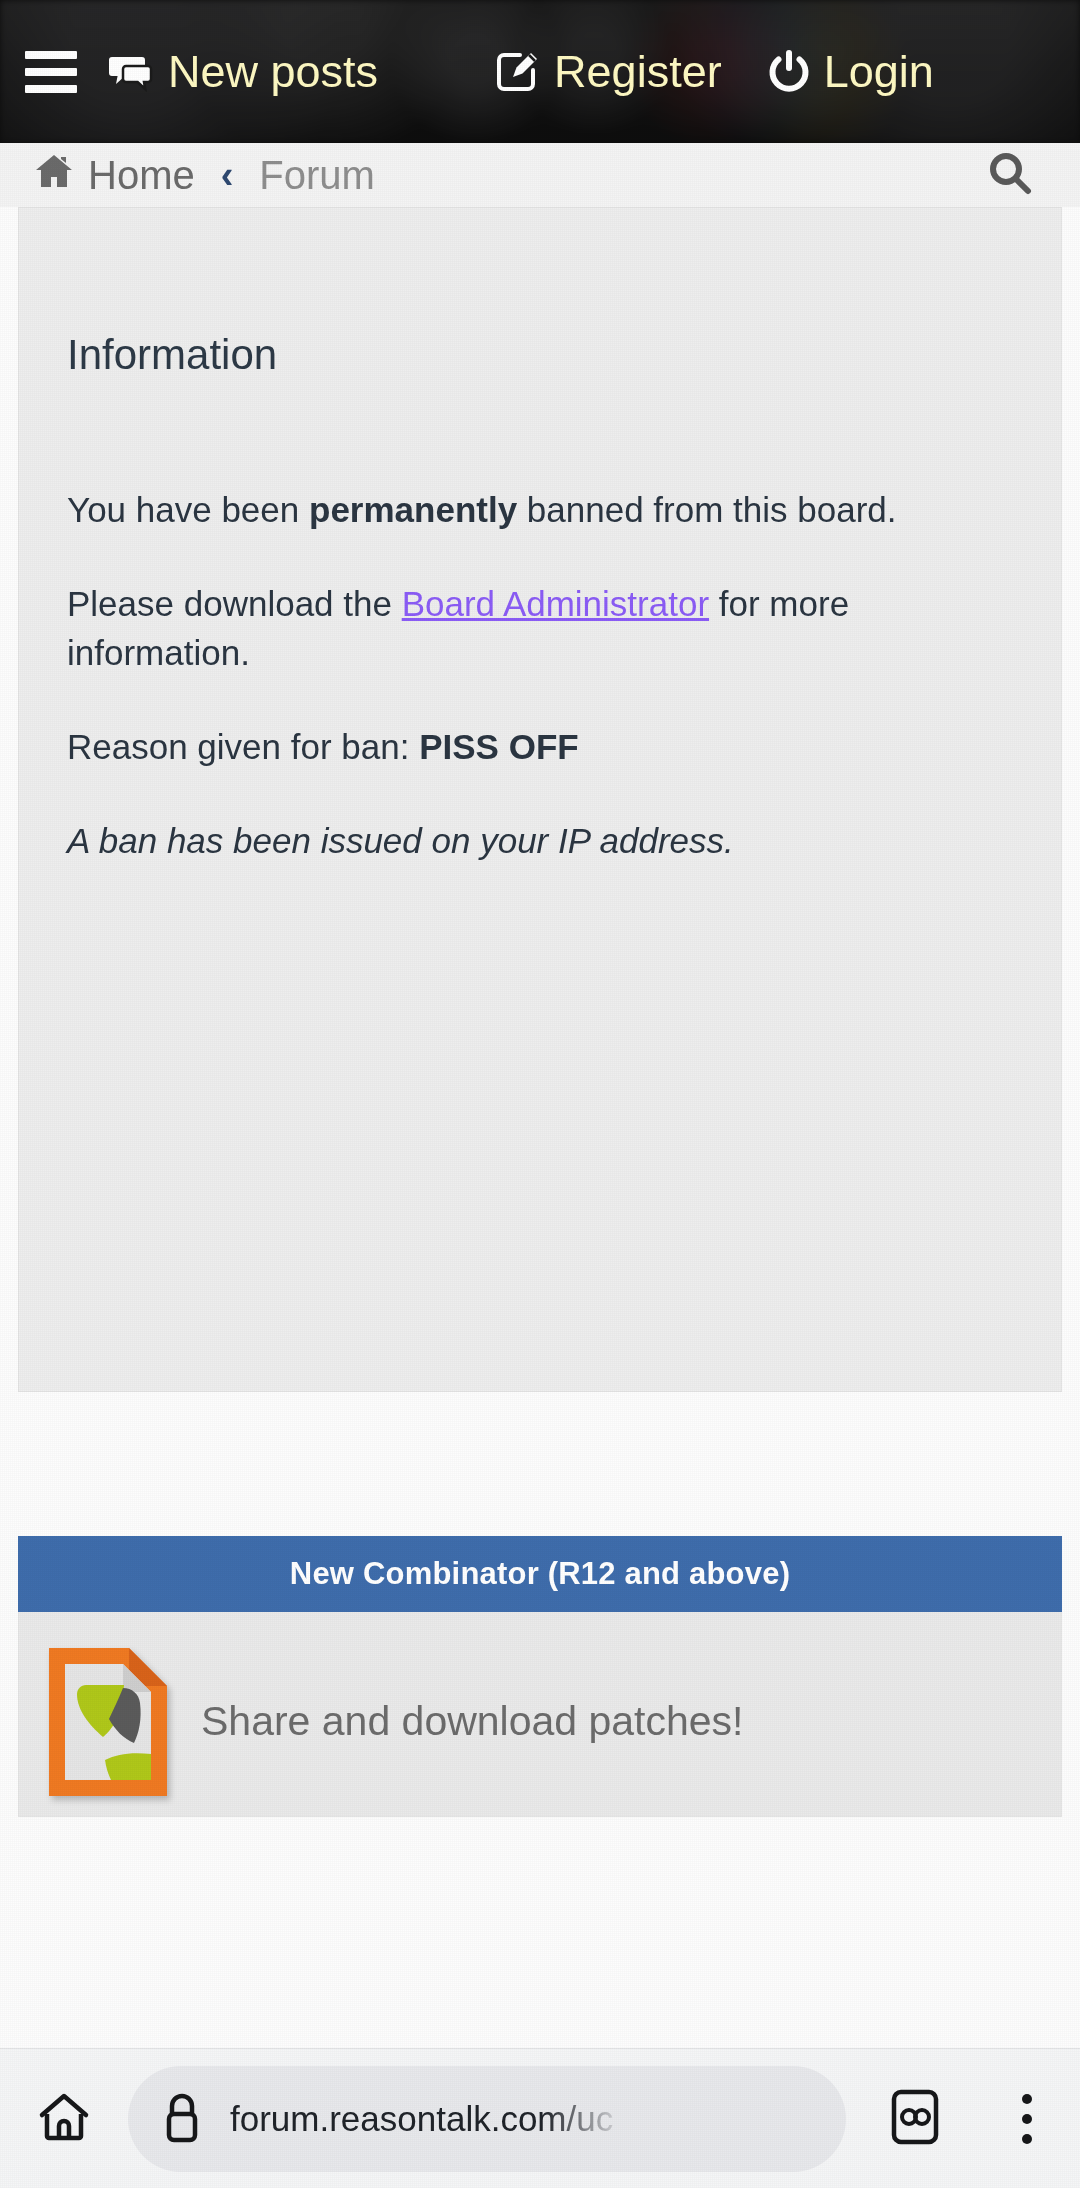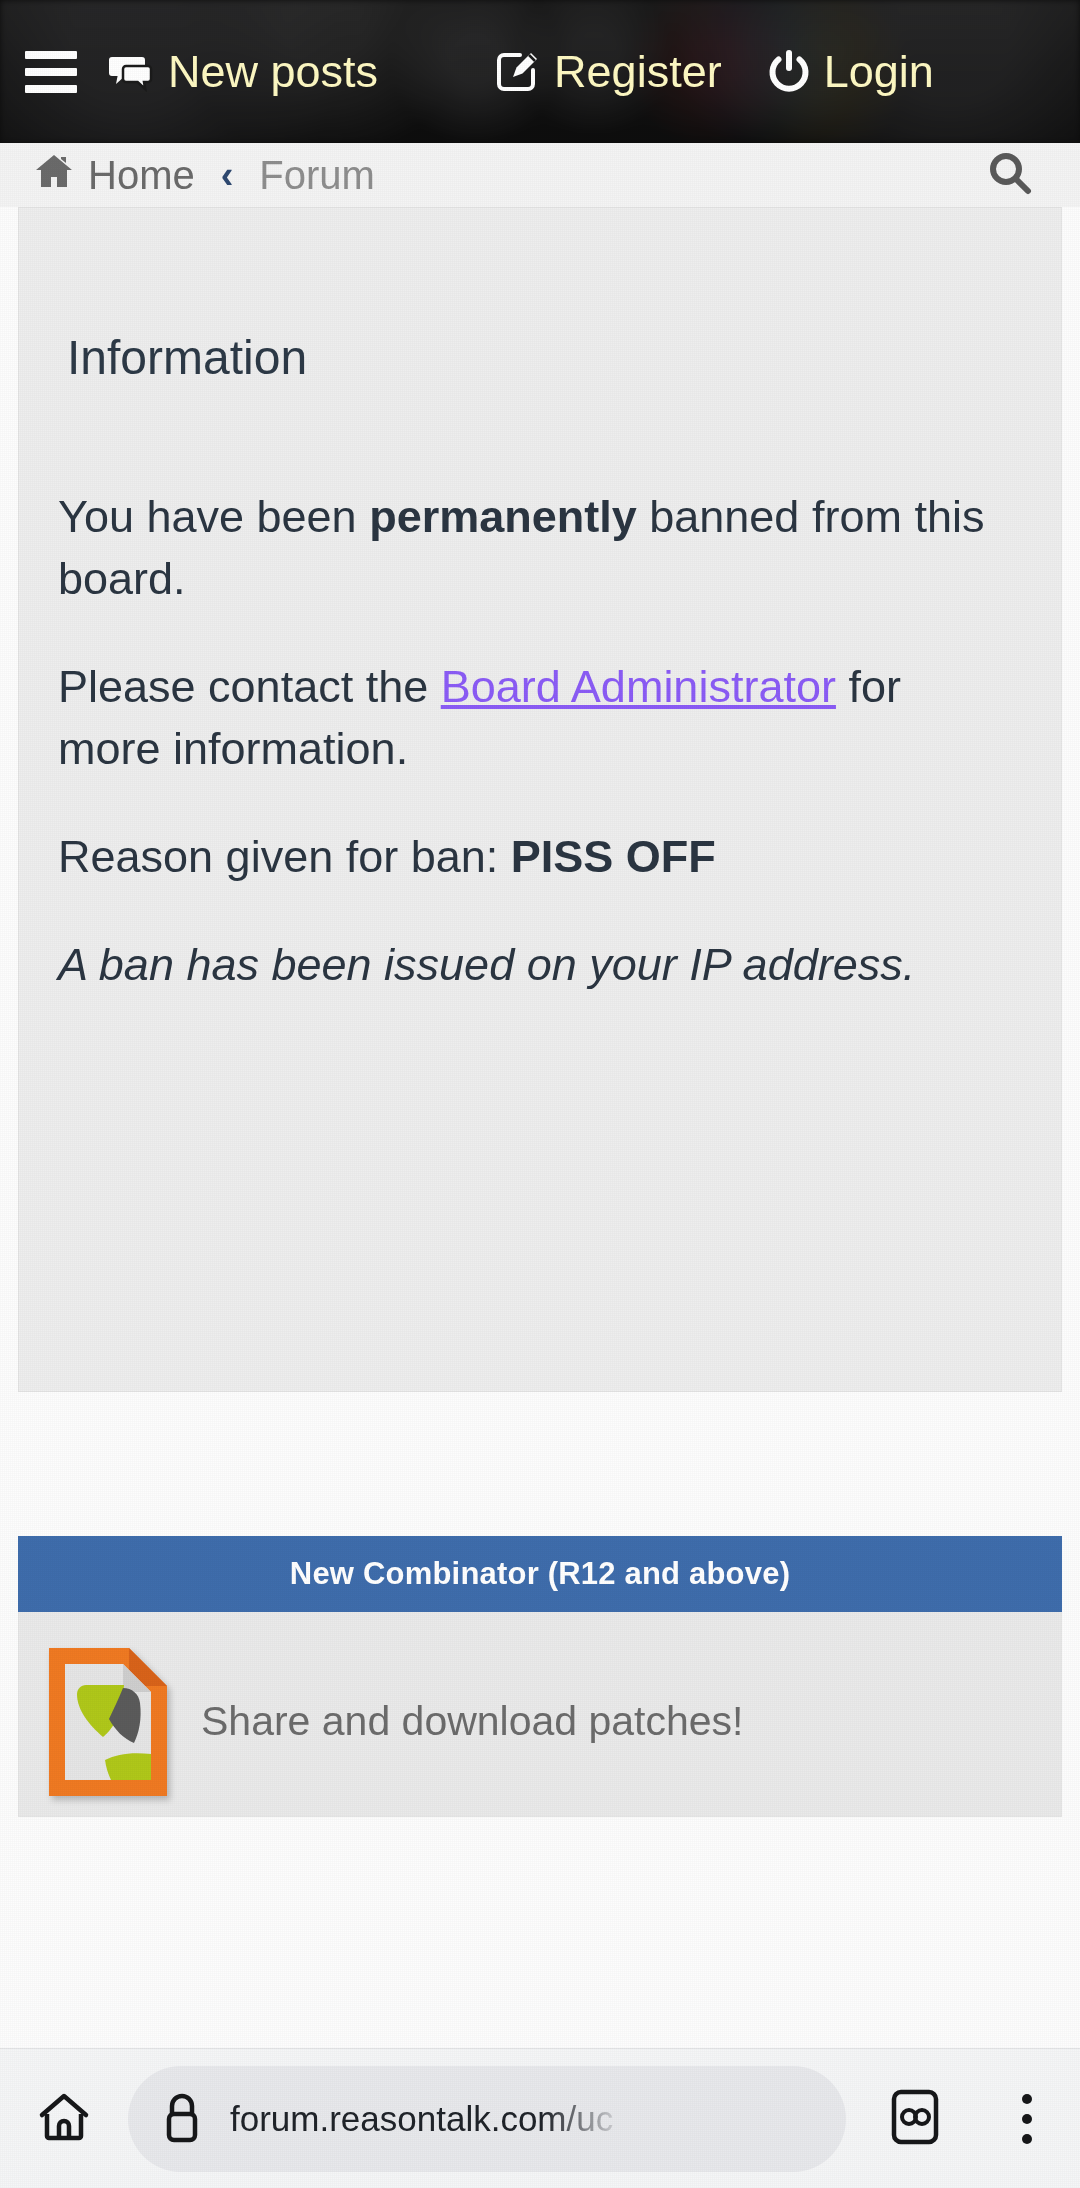--- a/index.html
+++ b/index.html
@@ -73,25 +73,25 @@
   }
 
   
   .panel {
     position:absolute; left:18px; top:207px; width:1044px; height:1185px;
     background:#eeeeee;
     border:1px solid #e4e4e4;
   }
   .panel-title {
     position:absolute; left:48px; top:126px;
-    font-size:48px; font-weight:400; color:#2d3a47; line-height:1;
+    font-size:42px; font-weight:400; color:#2d3a47; line-height:1;
   }
   .panel-body {
-    position:absolute; left:39px; top:278px; width:940px;
-    font-size:45px; line-height:1.38; color:#2b3642;
+    position:absolute; left:48px; top:278px; width:940px;
+    font-size:35px; line-height:1.38; color:#2b3642;
   }
   .panel-body p { margin:0 0 46px 0; }
   .panel-body p:last-child { margin-bottom:0; }
   .panel-body b { font-weight:700; }
   .panel-body .lnk { color:#8b5cf6; }
   .panel-body .ital { font-style:italic; }
 
   
   .promo {
     position:absolute; left:18px; top:1536px; width:1044px;
@@ -216,21 +216,21 @@
       </span>
     </div>
   </div>
 
   <div class="panel">
     <div class="panel-title">Information</div>
     <div class="panel-body">
 
       <p><span>You have been </span><b>permanently</b><span> banned from this board.</span></p>
 
-      <p><span>Please contact the </span><a class="lnk" href="#">Board Administrator</a><span> for more information.</span></p>
+      <p><span>Please download the </span><a class="lnk" href="#">Board Administrator</a><span> for more information.</span></p>
 
       <p><span>Reason given for ban: </span><b>PISS OFF</b></p>
 
       <p class="ital">A ban has been issued on your IP address.</p>
 
     </div>
   </div>
 
   <div class="promo">
     <div class="promo-head">New Combinator (R12 and above)</div>

